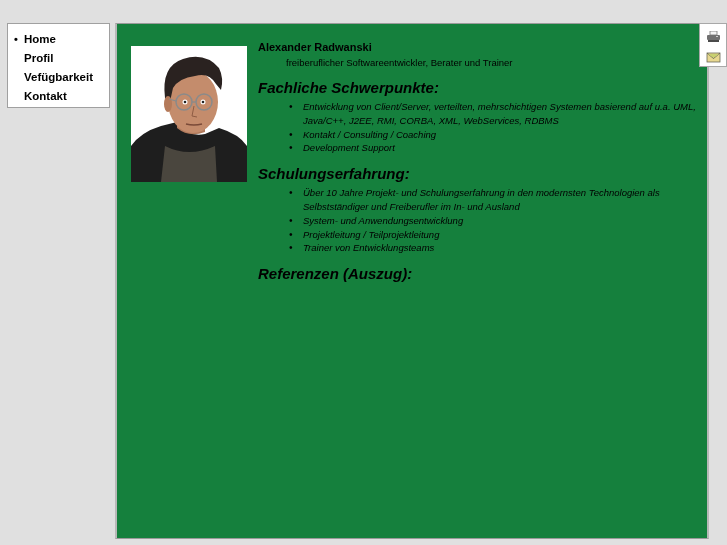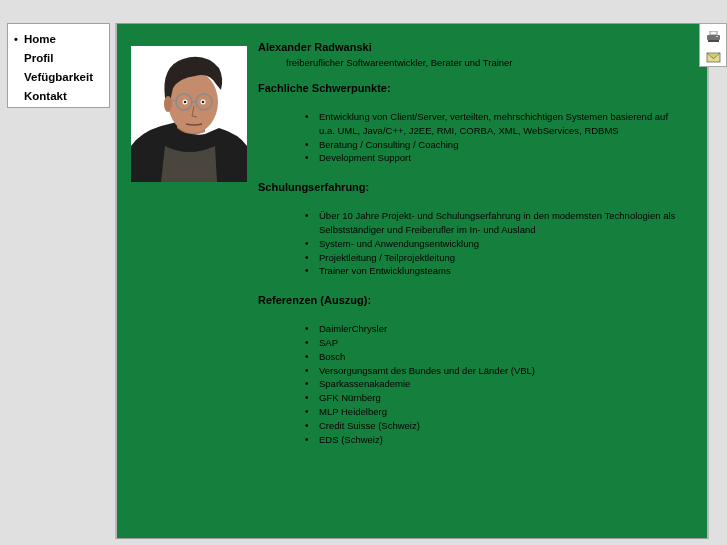--- a/index.html
+++ b/index.html
@@ -18,22 +18,22 @@
     position:absolute; left:115px; top:23px; width:594px; height:516px;
     background:#15803d; border:1px solid #9a9a9a; border-left:2px solid #b8b8b8; border-right:2px solid #b8b8b8; box-sizing:border-box;
   }
   .photo {
     position:absolute; left:14px; top:22px; width:116px; height:136px;
     background:#fff; overflow:hidden;
   }
   .content { position:absolute; left:141px; top:16px; width:440px; }
   .name { font-size:11px; font-weight:bold; margin:0; line-height:14px; }
   .subtitle { font-size:9.5px; margin:2px 0 0 0; line-height:13px;padding-left:28px; }
-  .section-title { font-size:11px; font-weight:bold; margin:13px 0 6px 0; line-height:12px; }
-  ul { margin:16px; padding:0 0 0 45px; list-style:none; }
+  .section-title { font-size:15px; font-weight:bold; margin:13px 0 6px 0; line-height:12px;font-style:italic; }
+  ul { margin:0; padding:0 0 0 45px; list-style:none;font-style:italic; }
   li { font-size:9.5px; line-height:13.8px; position:relative; }
   li::before { content:"\2022"; position:absolute; left:-14px; top:0; font-size:10px; }
   .icons {
     position:absolute; left:699px; top:23px; width:28px; height:44px;
     background:#fff; border:1px solid #a8a8a8; box-sizing:border-box;
   }
   .icon-btn { position:absolute; left:6px; width:15px; height:12px; cursor:pointer; }
 </style>
 </head>
 <body>
@@ -85,44 +85,33 @@
     </svg>
   </div>
 
   <div class="content">
     <p class="name">Alexander Radwanski</p>
     <p class="subtitle">freiberuflicher Softwareentwickler, Berater und Trainer</p>
 
     <div class="section-title">Fachliche Schwerpunkte:</div>
     <ul>
       <li>Entwicklung von Client/Server, verteilten, mehrschichtigen Systemen basierend auf u.a. UML, Java/C++, J2EE, RMI, CORBA, XML, WebServices, RDBMS</li>
-      <li>Beratung / Consulting / Coaching</li>
+      <li>Kontakt / Consulting / Coaching</li>
       <li>Development Support</li>
     </ul>
 
     <div class="section-title">Schulungserfahrung:</div>
     <ul>
       <li>Über 10 Jahre Projekt- und Schulungserfahrung in den modernsten Technologien als Selbstständiger und Freiberufler im In- und Ausland</li>
       <li>System- und Anwendungsentwicklung</li>
       <li>Projektleitung / Teilprojektleitung</li>
       <li>Trainer von Entwicklungsteams</li>
     </ul>
 
     <div class="section-title">Referenzen (Auszug):</div>
-    <ul>
-      <li>DaimlerChrysler</li>
-      <li>SAP</li>
-      <li>Bosch</li>
-      <li>Versorgungsamt des Bundes und der Länder (VBL)</li>
-      <li>Sparkassenakademie</li>
-      <li>GFK Nürnberg</li>
-      <li>MLP Heidelberg</li>
-      <li>Credit Suisse (Schweiz)</li>
-      <li>EDS (Schweiz)</li>
-    </ul>
   </div>
 </div>
 
 <div class="icons">
   <div class="icon-btn" style="top:5px;" title="printer-icon">
     <svg width="15" height="12" viewBox="0 0 15 12">
       <rect x="4" y="0" width="7" height="4" fill="#f4f4f4" stroke="#777" stroke-width="0.8"></rect>
       <rect x="1" y="4" width="13" height="5" rx="1" fill="#707070"></rect>
       <rect x="2" y="9" width="11" height="2" fill="#4a4a4a"></rect>
       <rect x="10" y="5" width="2" height="1" fill="#d0d0d0"></rect>

